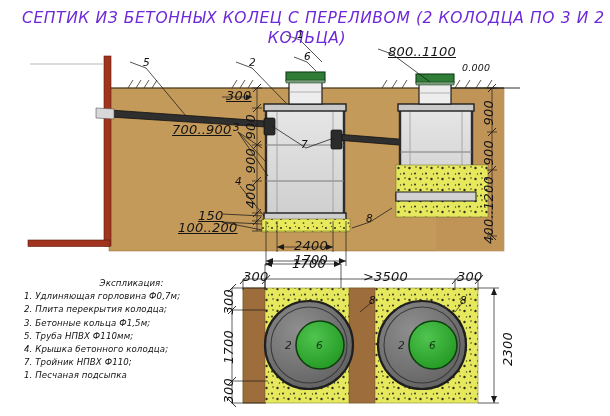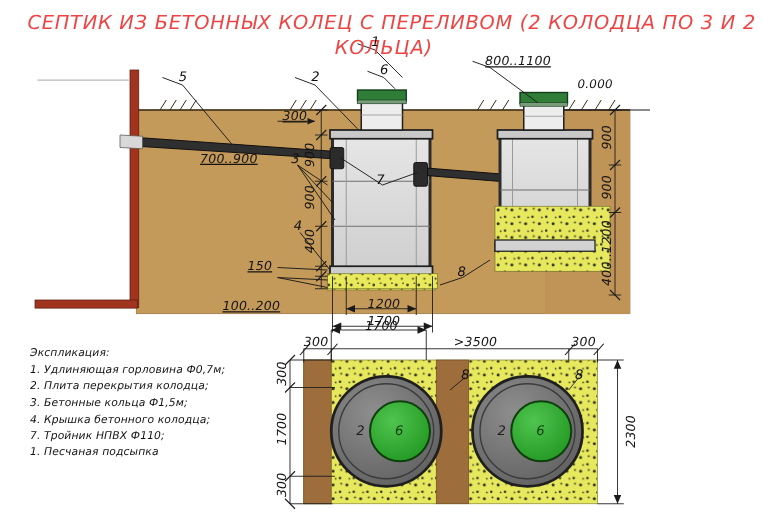--- a/index.html
+++ b/index.html
@@ -4,36 +4,36 @@
 <style>
   html,body{margin:0;padding:0;background:#fff;}
   body{width:610px;height:416px;position:relative;overflow:hidden;
        font-family:"DejaVu Sans",sans-serif;}
   #stage{position:absolute;inset:0;width:610px;height:416px;}
   .t{position:absolute;white-space:nowrap;}
   
   .title{
     font-family:"DejaVu Sans",sans-serif;
     font-style:italic;font-weight:400;
-    font-size:15.5px;letter-spacing:.6px;color:#ef4444;
+    font-size:15.5px;letter-spacing:.6px;color:#6d28d9;
     text-align:center;line-height:20px;
   }
   
-  .dim{font-size:10px;color:#141414;font-family:"DejaVu Sans",sans-serif;
+  .dim{font-size:13px;color:#141414;font-family:"DejaVu Sans",sans-serif;
        letter-spacing:.2px;font-style:italic;}
   .dim.u{text-decoration:underline;}
   .vdim{writing-mode:vertical-rl;transform:rotate(180deg);transform-origin:center;}
   
   .call{font-size:10.5px;color:#101010;font-style:italic;font-family:"DejaVu Sans",sans-serif;}
   
   .legend{position:absolute;left:24px;top:277px;width:215px;}
   .legend div{font-size:8.6px;font-style:italic;color:#121212;
               line-height:13.2px;letter-spacing:.1px;
               font-family:"DejaVu Sans",sans-serif;}
-  .lv{font-size:8.8px;font-style:italic;}
+  .lv{font-size:8.8px;font-style:italic;text-align:center;}
   svg{position:absolute;left:0;top:0;}
 </style>
 </head>
 <body>
 
 <div id="stage">
 
   <svg width="610" height="416" viewBox="0 0 610 416">
     <defs>
       <pattern id="sandpat" width="9" height="9" patternUnits="userSpaceOnUse">
@@ -335,31 +335,31 @@
   <div class="t call" style="left:249px;top:56px;">2</div>
   <div class="t call" style="left:304px;top:50px;">6</div>
   <div class="t call" style="left:297px;top:28px;">1</div>
   <div class="t call" style="left:233px;top:121px;">3</div>
   <div class="t call" style="left:301px;top:138px;">7</div>
   <div class="t call" style="left:235px;top:175px;">4</div>
   <div class="t call" style="left:366px;top:212px;">8</div>
 
   <div class="t dim u" style="left:388px;top:44px;">800..1100</div>
   <div class="t dim" style="left:462px;top:62px;font-size:9.5px;">0.000</div>
-  <div class="t dim u" style="left:160px;top:122px;">700..900</div>
+  <div class="t dim u" style="left:172px;top:122px;">700..900</div>
   <div class="t dim u" style="left:226px;top:88px;">300</div>
 
   <div class="t dim vdim" style="left:243px;top:114px;">900</div>
   <div class="t dim vdim" style="left:243px;top:148px;">900</div>
   <div class="t dim vdim" style="left:243px;top:183px;">400</div>
 
   <div class="t dim u" style="left:198px;top:208px;">150</div>
-  <div class="t dim u" style="left:178px;top:240px;">100..200</div>
-
-  <div class="t dim" style="left:294px;top:238px;">1200</div>
+  <div class="t dim u" style="left:178px;top:220px;">100..200</div>
+
+  <div class="t dim" style="left:294px;top:238px;">2400</div>
   <div class="t dim" style="left:294px;top:252px;">1700</div>
 
   <div class="t dim vdim" style="left:481px;top:100px;">900</div>
   <div class="t dim vdim" style="left:481px;top:140px;">900</div>
   <div class="t dim vdim" style="left:481px;top:176px;">400..1200</div>
 
   <div class="t dim" style="left:292px;top:256px;">1700</div>
   <div class="t dim" style="left:243px;top:269px;">300</div>
   <div class="t dim" style="left:343px;top:269px;margin-left:20px;">&gt;3500</div>
   <div class="t dim" style="left:457px;top:269px;">300</div>
@@ -375,18 +375,19 @@
   <div class="t call" style="left:285px;top:339px;color:#1d1d1d;">2</div>
   <div class="t call" style="left:316px;top:339px;color:#123d12;">6</div>
   <div class="t call" style="left:398px;top:339px;color:#1d1d1d;">2</div>
   <div class="t call" style="left:429px;top:339px;color:#123d12;">6</div>
 
   <div class="legend">
     <div class="lv">Экспликация:</div>
     <div>1. Удлиняющая горловина Ф0,7м;</div>
     <div>2. Плита перекрытия колодца;</div>
     <div>3. Бетонные кольца Ф1,5м;</div>
+    <div>5. Труба НПВХ Ф110мм;</div>
     <div>4. Крышка бетонного колодца;</div>
     <div>7. Тройник НПВХ Ф110;</div>
     <div>1. Песчаная подсыпка</div>
   </div>
 
 </div>
 
 </body></html>

